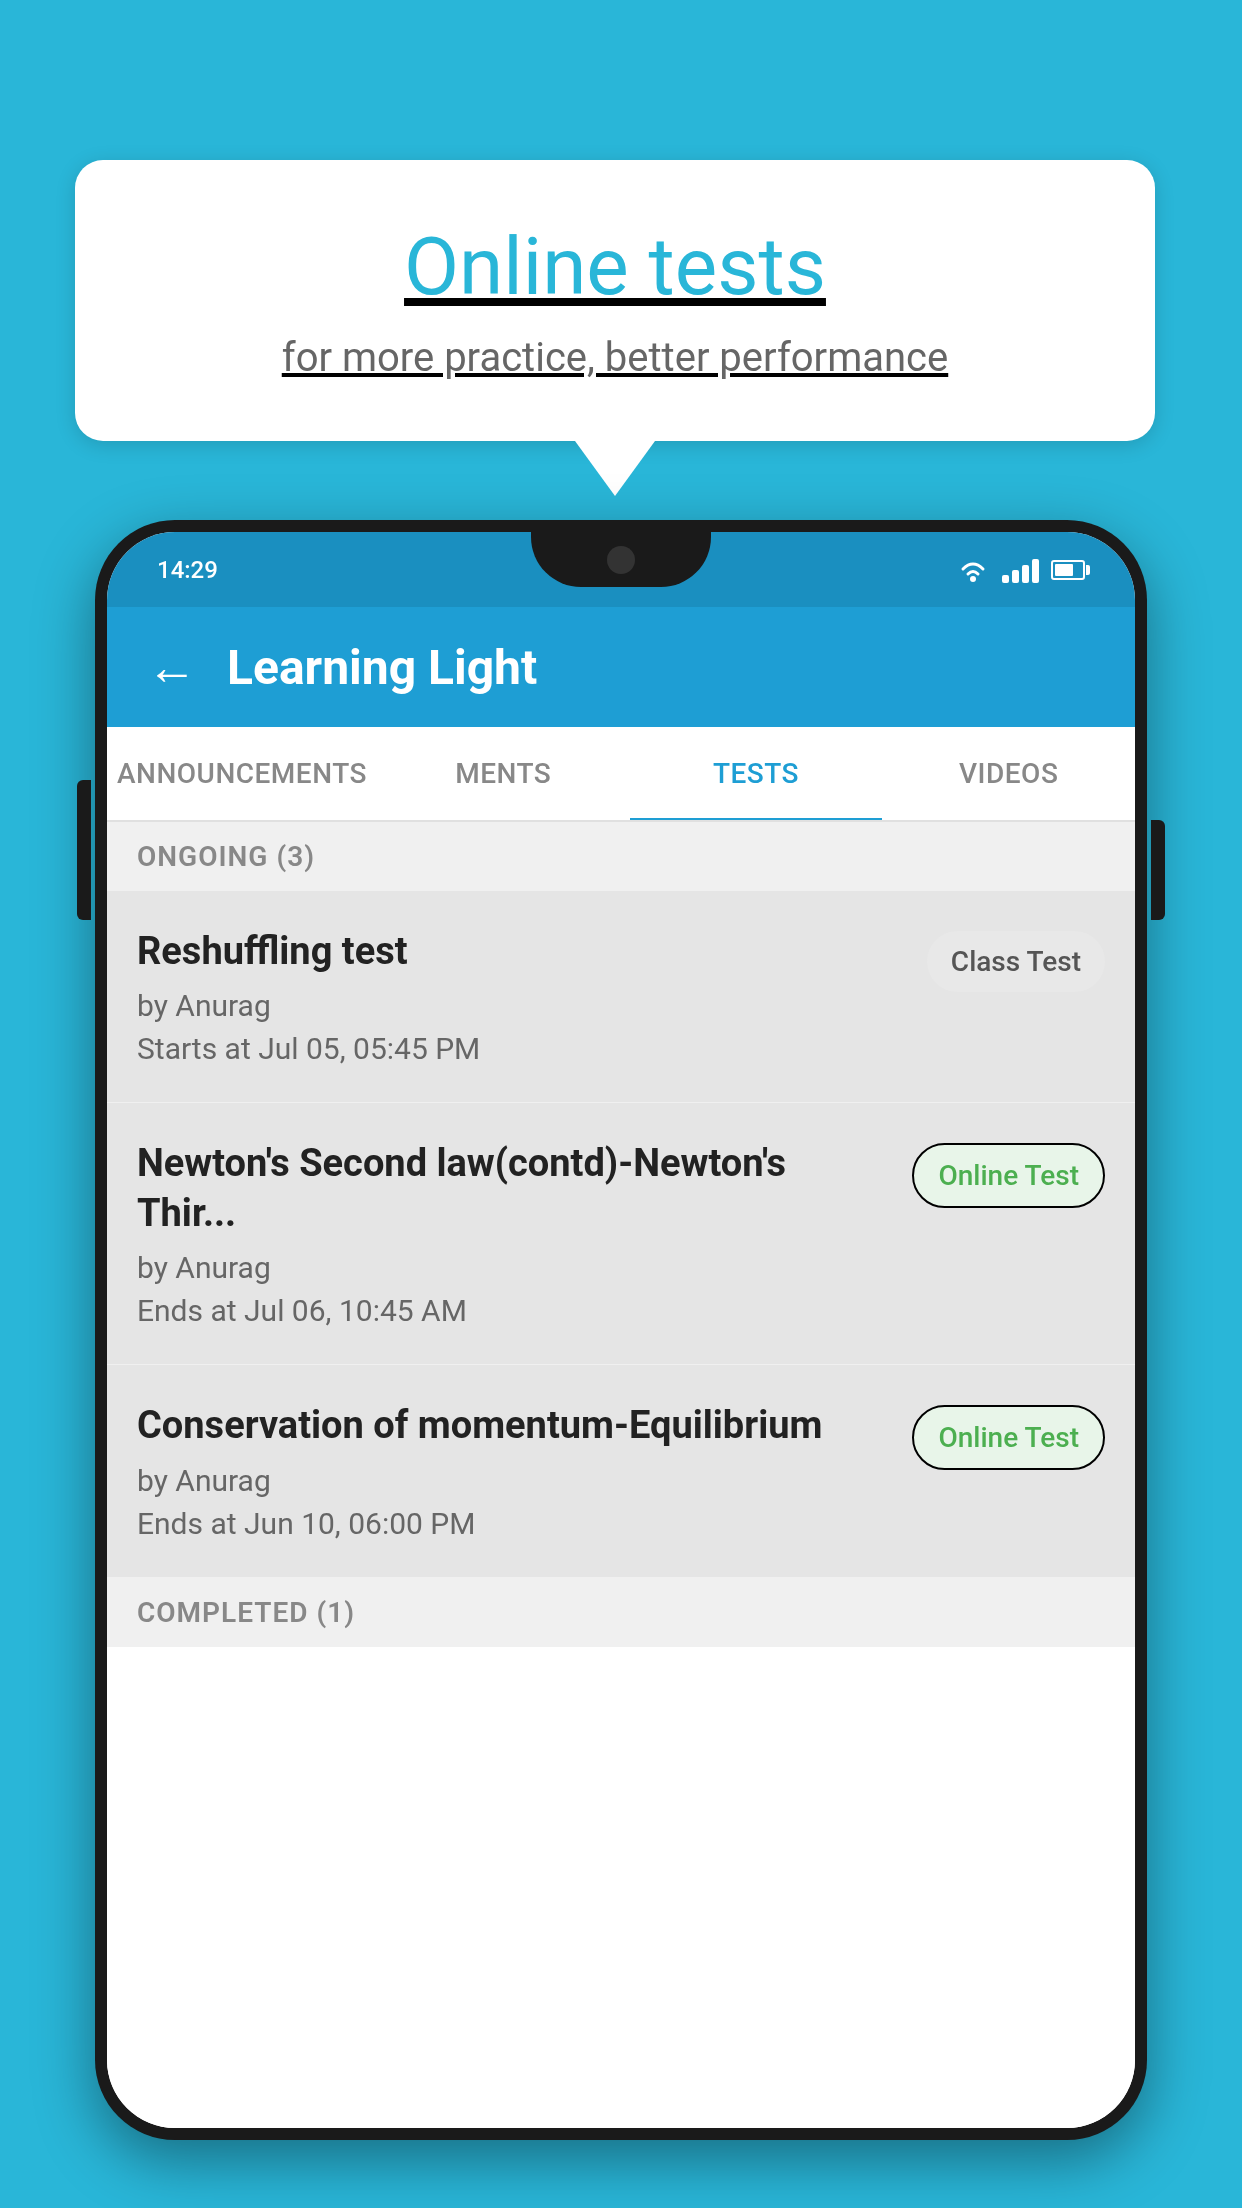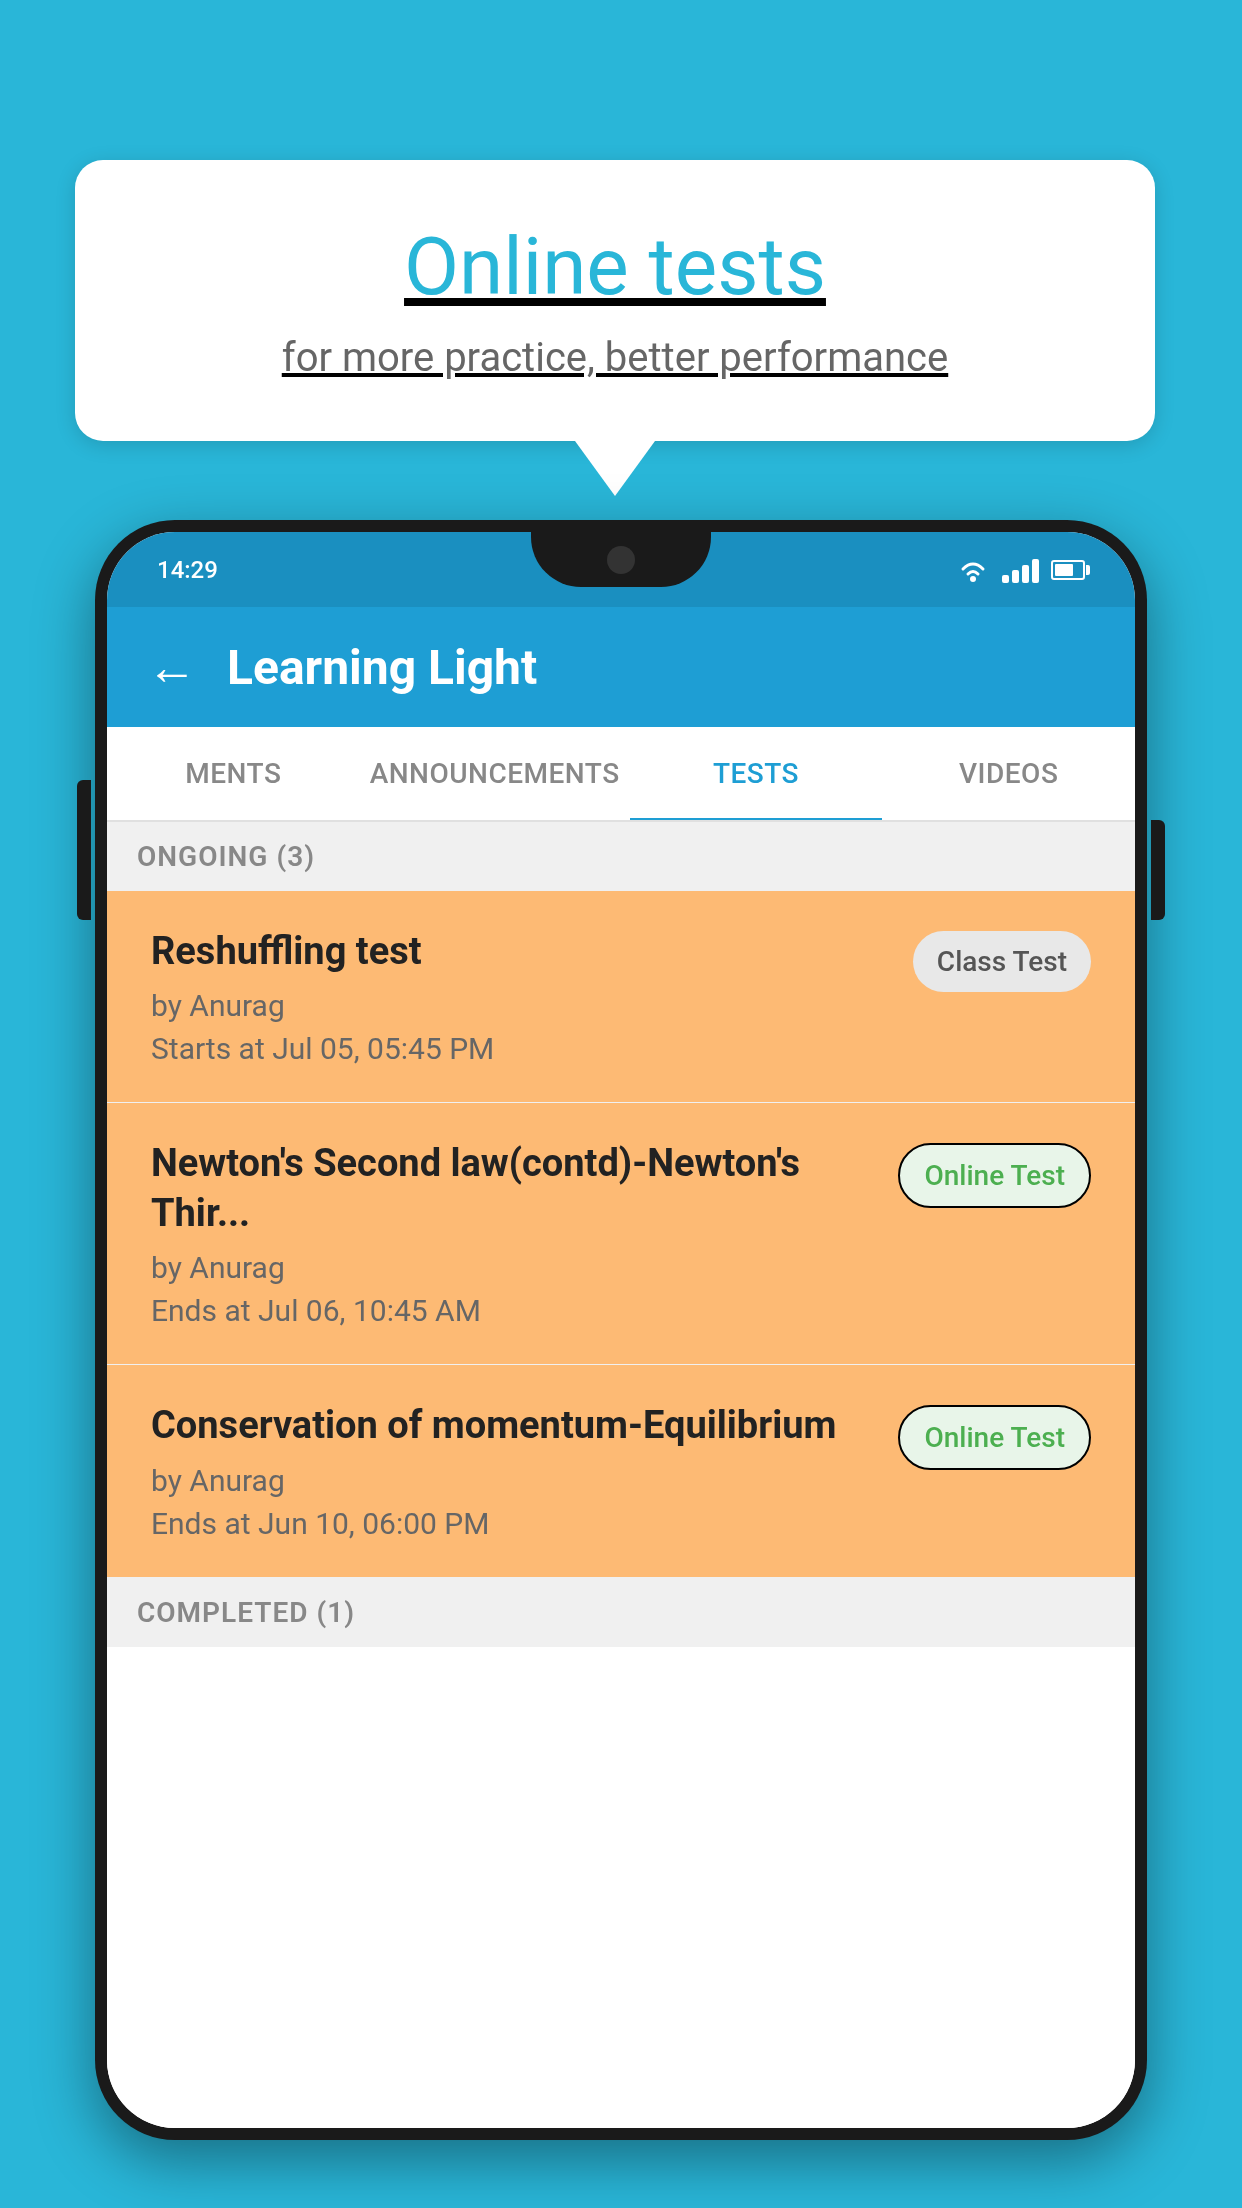--- a/index.html
+++ b/index.html
@@ -244,26 +244,26 @@
     }
 
     
     .tests-list {
       flex: 1;
       overflow: hidden;
       background: white;
     }
 
     .test-item {
-      padding: 36px 44px;
+      padding: 36px 30px;
       border-bottom: 1px solid #f0f0f0;
       display: flex;
       align-items: flex-start;
       justify-content: space-between;
-      background: #fdba74;
+      background: #e5e5e5;
     }
 
     .test-info {
       flex: 1;
       padding-right: 20px;
     }
 
     .test-title {
       font-size: 38px;
       font-weight: 700;
@@ -397,22 +397,22 @@
           </div>
         </div>
       </div>
 
       <div class="app-bar">
         <div class="back-arrow">←</div>
         <div class="app-title">Learning Light</div>
       </div>
 
       <div class="tabs-container">
+        <div class="tab">ANNOUNCEMENTS</div>
         <div class="tab">MENTS</div>
-        <div class="tab">ANNOUNCEMENTS</div>
         <div class="tab active">TESTS</div>
         <div class="tab">VIDEOS</div>
       </div>
 
 
       <div class="section-header">ONGOING (3)</div>
 
       <div class="tests-list">
 
         <div class="test-item">

